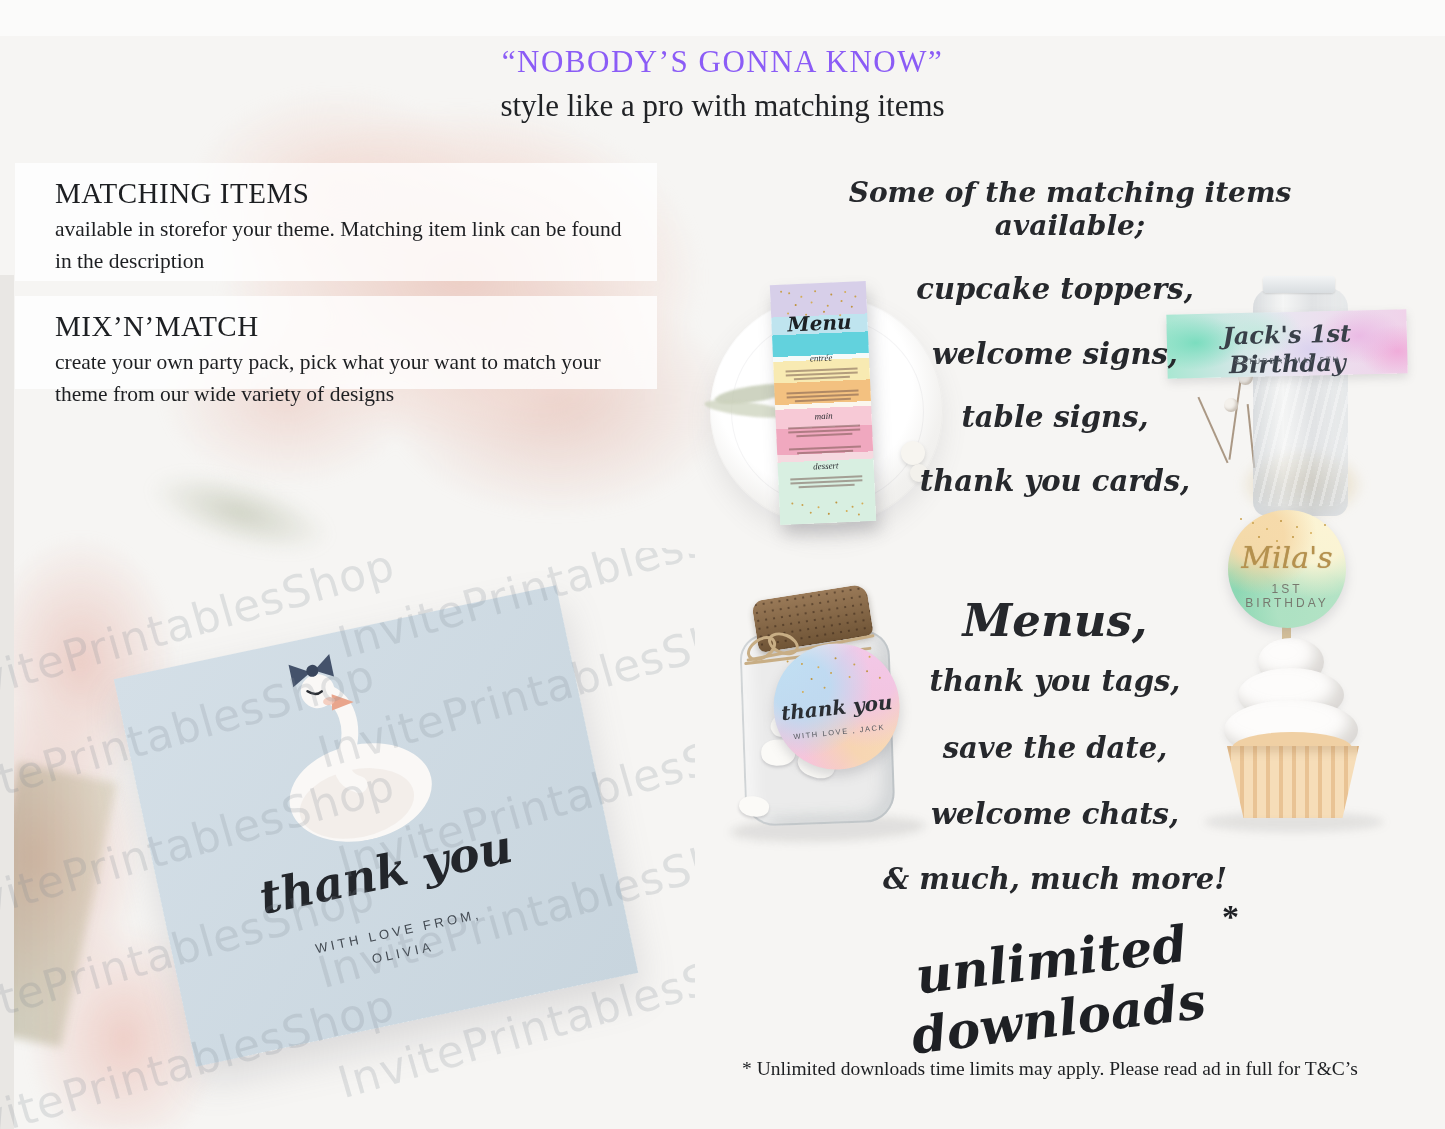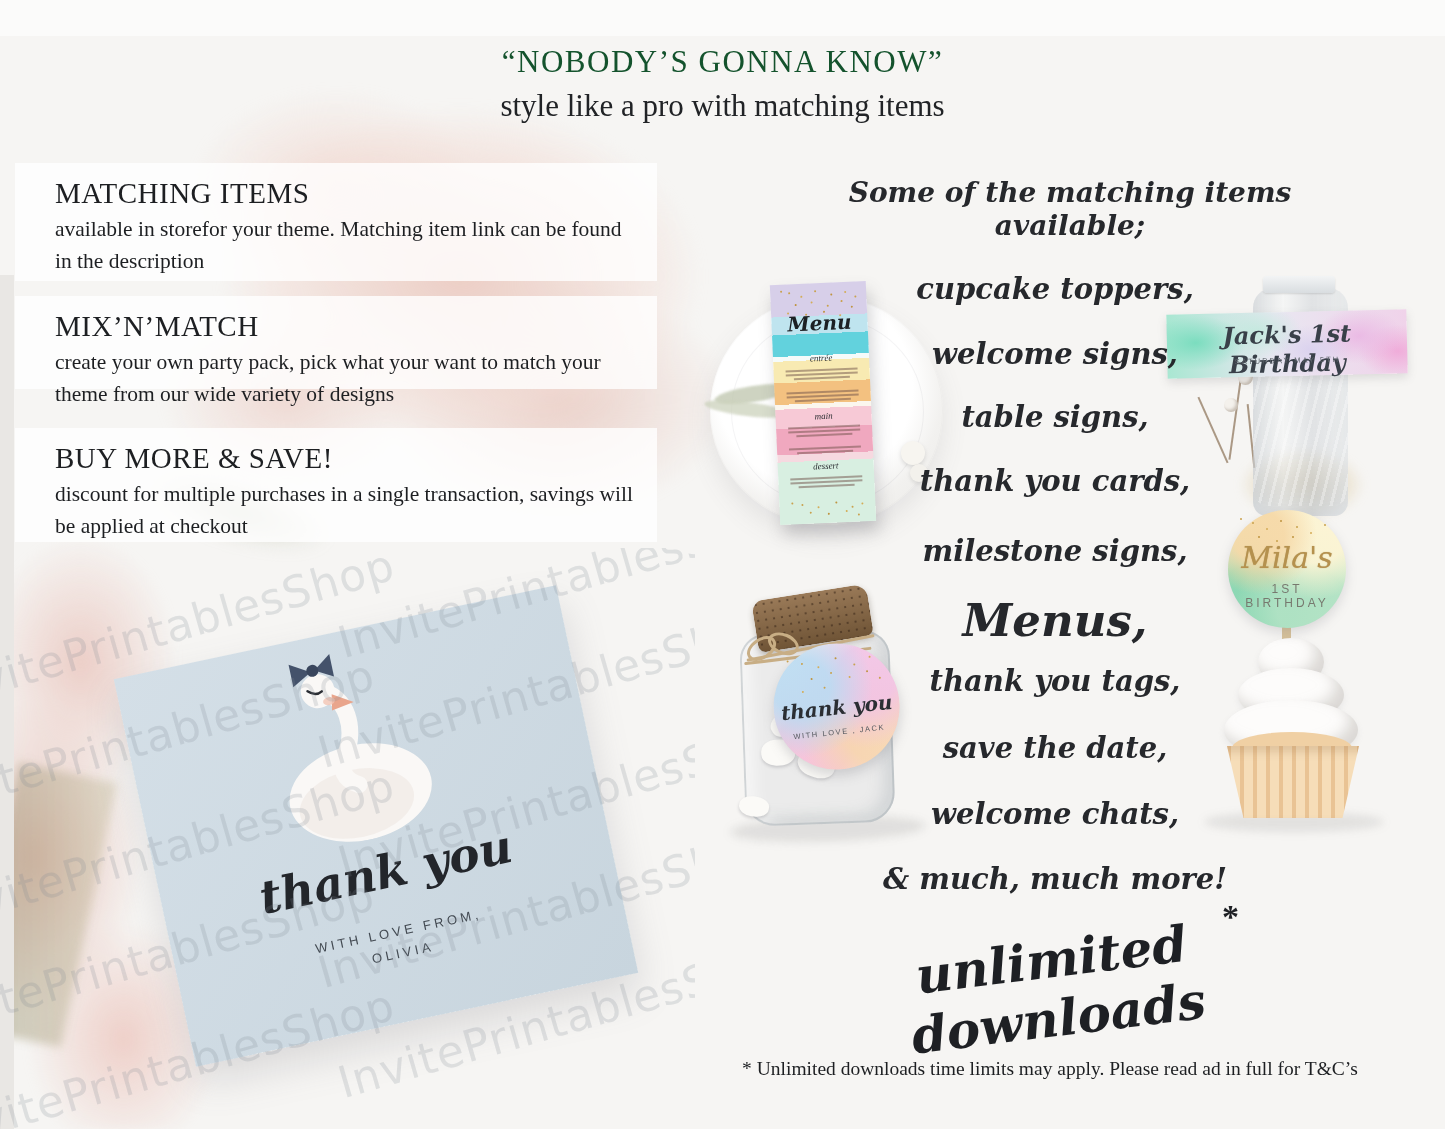--- a/index.html
+++ b/index.html
@@ -20,21 +20,21 @@
       radial-gradient(ellipse 42% 28% at 32% 28%, rgba(233,196,188,.8), rgba(246,245,243,0) 70%),
       radial-gradient(ellipse 46% 34% at 18% 58%, rgba(227,177,167,.75), rgba(246,245,243,0) 72%),
       radial-gradient(ellipse 42% 26% at 45% 86%, rgba(236,198,190,.8), rgba(246,245,243,0) 70%);}
   #stem{left:-10px;top:770px;width:100px;height:270px;filter:blur(5px);transform:rotate(12deg);
     background:linear-gradient(78deg, rgba(148,140,108,.5), rgba(198,190,158,.42));}
   #leaf-left{left:115px;top:465px;width:250px;height:95px;filter:blur(7px);transform:rotate(16deg);
     background:radial-gradient(ellipse 50% 45% at 50% 50%, rgba(160,168,140,.45), rgba(246,245,243,0) 75%);}
   #edge-strip{left:0;top:275px;width:14px;height:854px;background:#e9e7e4;}
   
   .hdr{position:absolute;left:0;width:100%;text-align:center;}
-  #hdr-title{top:44px;font-size:31px;letter-spacing:1.5px;color:#14532d;}
+  #hdr-title{top:44px;font-size:31px;letter-spacing:1.5px;color:#8b5cf6;}
   #hdr-sub{top:88px;font-size:31px;color:#212326;}
   
   .iblock{position:absolute;left:15px;width:642px;background:rgba(255,255,255,.8);
     padding:14px 20px 14px 40px;box-sizing:border-box;}
   .iblock h3{margin:0 0 3px 0;font-size:29px;font-weight:normal;letter-spacing:.5px;}
   .iblock p{margin:0;font-size:21.5px;line-height:1.5;max-width:590px;}
   #iblock-1{top:163px;height:118px;}
   #iblock-2{top:296px;height:93px;}
   #iblock-3{top:428px;height:114px;}
   
@@ -208,24 +208,20 @@
   <div class="hdr" id="hdr-sub">style like a pro with matching items</div>
 
   <div class="iblock" id="iblock-1">
     <h3>MATCHING ITEMS</h3>
     <p>available in storefor your theme. Matching item link can be found in the description</p>
   </div>
   <div class="iblock" id="iblock-2">
     <h3>MIX’N’MATCH</h3>
     <p>create your own party pack, pick what your want to match your theme from our wide variety of designs</p>
   </div>
-  <div class="iblock" id="iblock-3">
-    <h3>BUY MORE &amp; SAVE!</h3>
-    <p>discount for multiple purchases in a single transaction, savings will be applied at checkout</p>
-  </div>
 
   <div id="tycard">
     <svg id="swan" viewBox="0 0 200 200" width="200" height="200">
       <ellipse cx="100" cy="152" rx="72" ry="48" fill="#faf8f6"></ellipse>
       <ellipse cx="94" cy="162" rx="58" ry="34" fill="#efe8e2" opacity="0.6"></ellipse>
       <path d="M80 44 C108 54 108 90 93 112 C84 125 86 136 100 144" fill="none" stroke="#faf8f6" stroke-width="17" stroke-linecap="round"></path>
       <circle cx="79" cy="44" r="17" fill="#faf8f6"></circle>
       <path d="M92 50 L112 62 L89 66 Z" fill="#e9a58c"></path>
       <ellipse cx="88" cy="56" rx="6" ry="4" fill="#f2c4b4" opacity="0.8"></ellipse>
       <path d="M69 42 q7 7 14 3" stroke="#2a2d33" stroke-width="2.5" fill="none" stroke-linecap="round"></path>
@@ -340,21 +336,20 @@
       <div class="tname">Mila's</div>
       <div class="tsub">1ST BIRTHDAY</div>
     </div>
   </div>
 
   <div class="script" id="mi-heading">Some of the matching items available;</div>
   <div class="script mi" id="mi-0">cupcake toppers,</div>
   <div class="script mi" id="mi-1">welcome signs,</div>
   <div class="script mi" id="mi-2">table signs,</div>
   <div class="script mi" id="mi-3">thank you cards,</div>
-  <div class="script mi" id="mi-4">milestone signs,</div>
   <div class="script mi" id="mi-5">Menus,</div>
   <div class="script mi" id="mi-6">thank you tags,</div>
   <div class="script mi" id="mi-7">save the date,</div>
   <div class="script mi" id="mi-8">welcome chats,</div>
   <div class="script mi" id="mi-9">&amp; much, much more!</div>
 
   <div class="script" id="promo">unlimited downloads</div>
   <div id="promo-ast">*</div>
   <div id="fineprint">* Unlimited downloads time limits may apply. Please read ad in full for T&amp;C’s</div>
 

